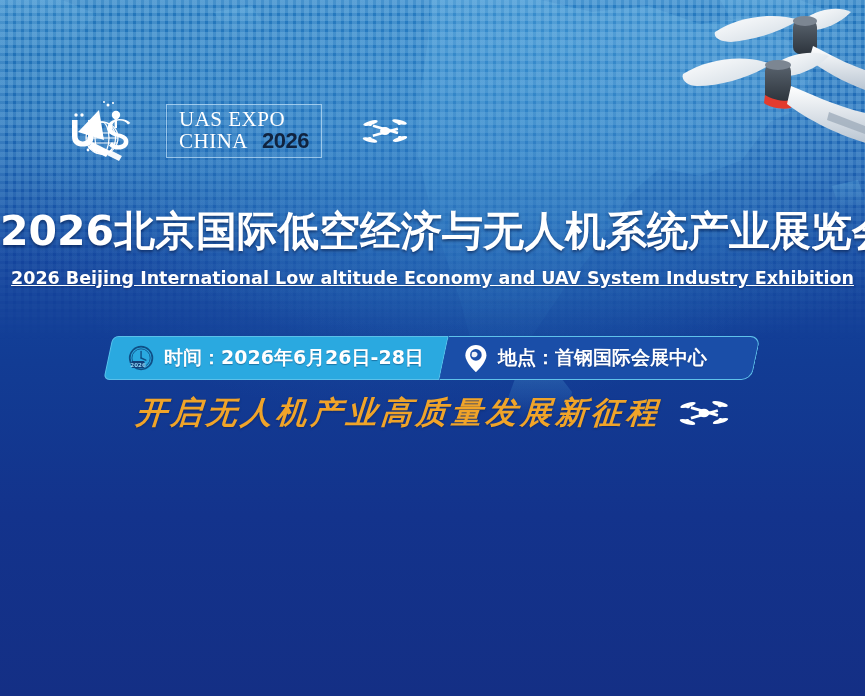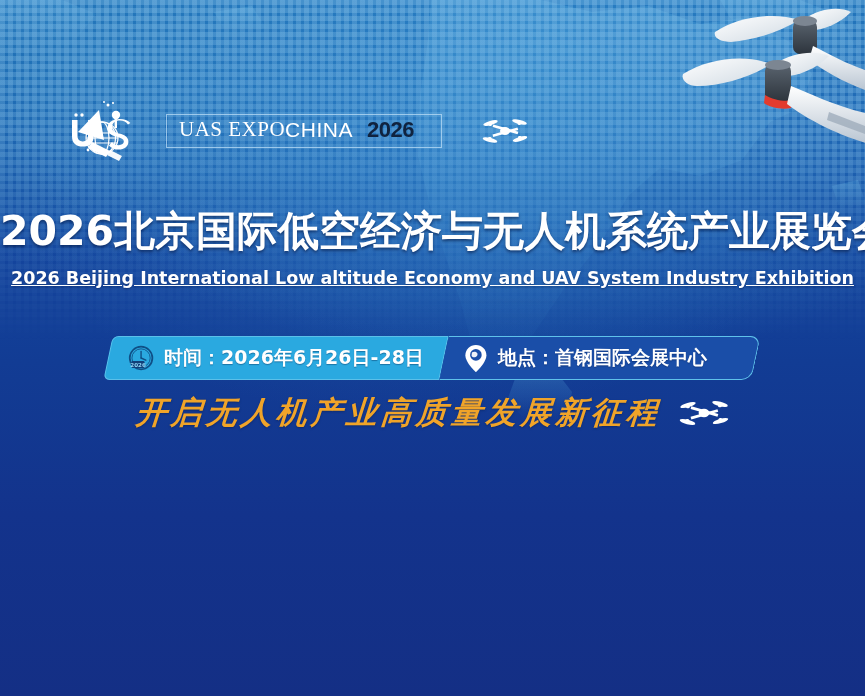--- a/index.html
+++ b/index.html
@@ -37,33 +37,33 @@
   }
 
   
   .header-row{
     position:absolute;left:66px;top:98px;
     display:flex;align-items:center;gap:16px;
   }
   .emblem{width:84px;height:66px;display:block;}
   .expo-box{
     border:1px solid rgba(185,220,245,.75);
-    padding:4px 27px 5px 12px;
-    display:flex;
+    padding:4px 12px 5px 12px;
+    display:flex;flex-direction:column;
     line-height:1.02;
   }
   .expo-line1{
     font-family:"Liberation Serif","DejaVu Serif",serif;
     font-size:21px;letter-spacing:.5px;color:#ffffff;
   }
   .expo-line2{
     display:flex;align-items:baseline;gap:14px;
   }
   .expo-china{
-    font-family:Liberation Sans, sans-serif;
+    font-family:Liberation Serif, serif;
     font-size:21px;letter-spacing:.5px;color:#ffffff;
   }
   .expo-year{
     font-family:"Liberation Sans","DejaVu Sans",sans-serif;
     font-weight:bold;font-size:22px;color:#10233f;letter-spacing:-.5px;
   }
   .header-drone{width:46px;height:34px;margin-left:24px;display:block;}
 
   
   .title-cn{

